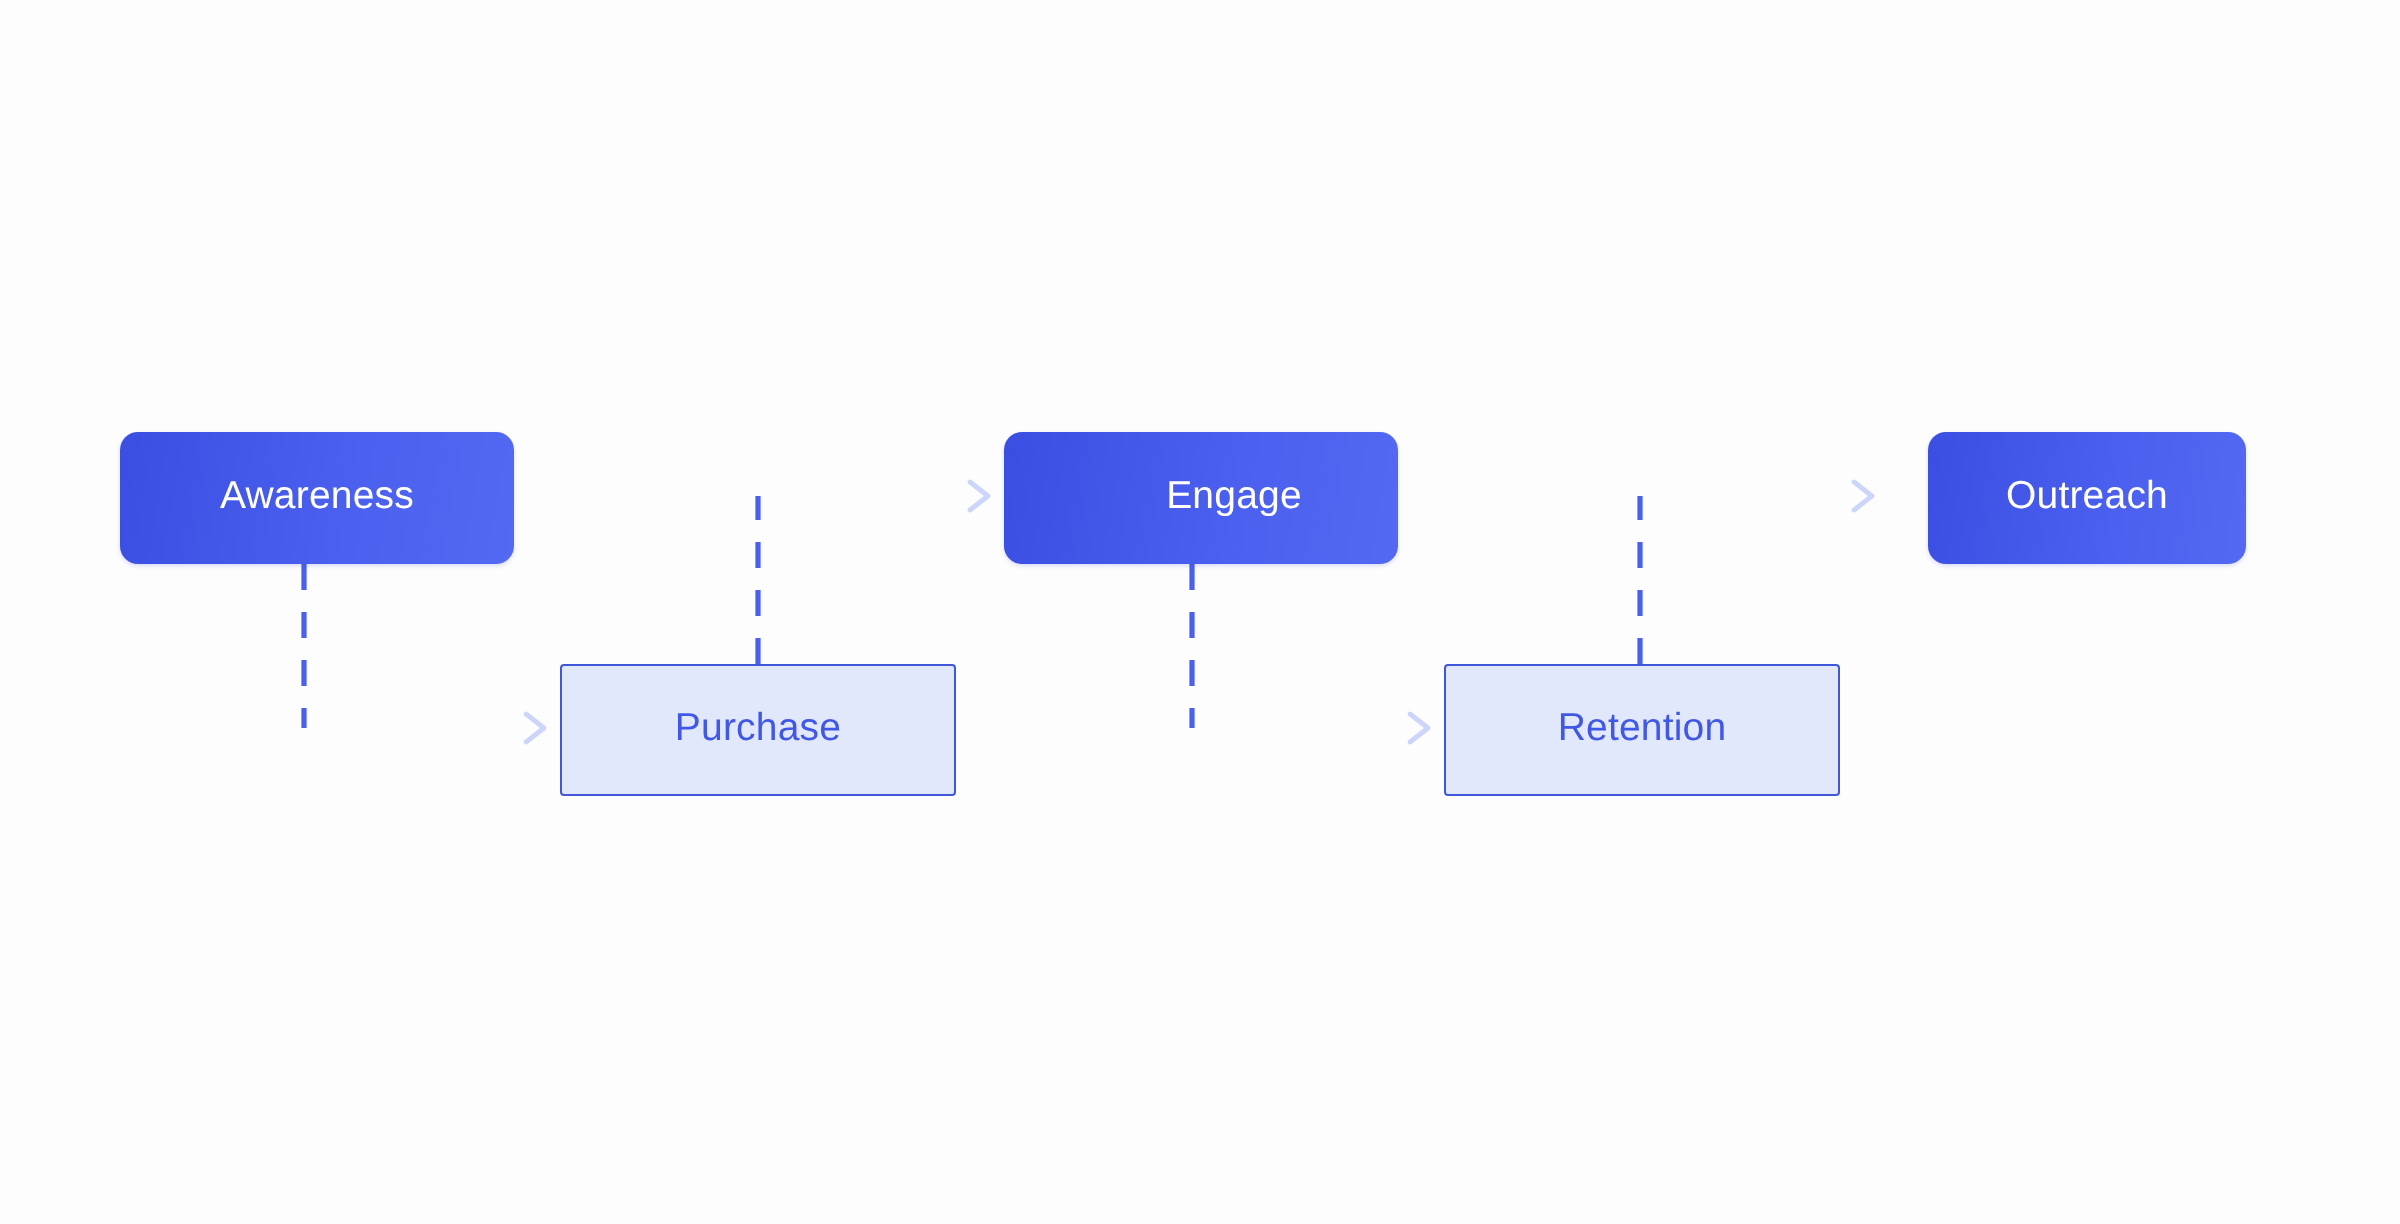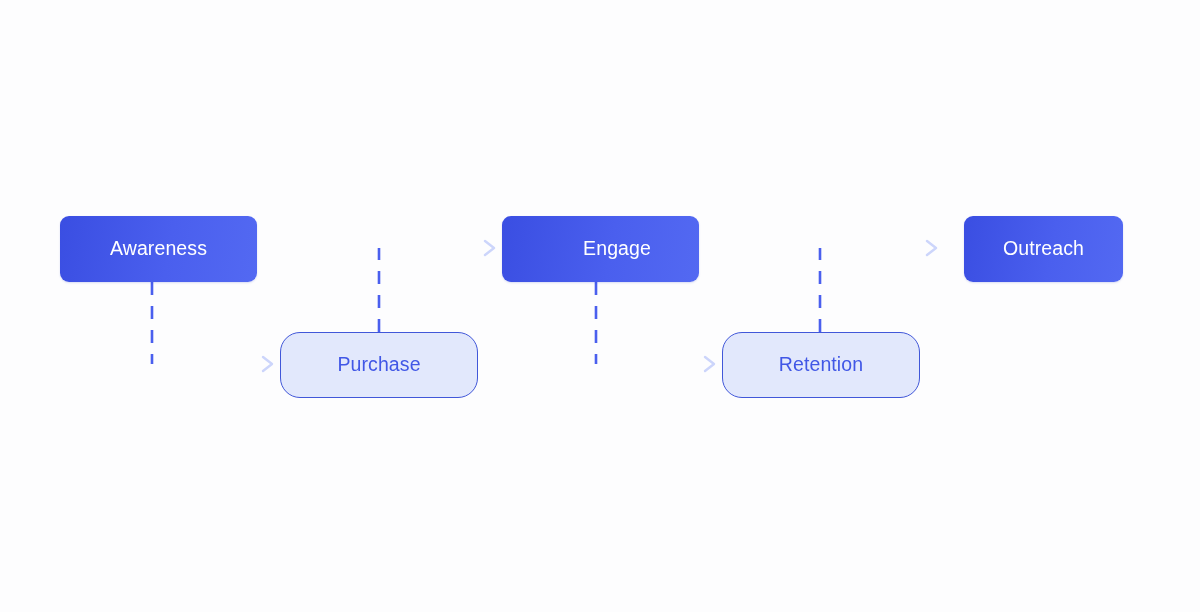--- a/index.html
+++ b/index.html
@@ -45,21 +45,21 @@
     font-weight: 400;
     border: none;
     box-shadow: 0 1px 2px rgba(50, 70, 200, 0.18);
   }
   .node.secondary {
     background: #e2e8fc;
     color: #4157e6;
     font-size: 19.5px;
     font-weight: 400;
     border: 1.6px solid #4157d9;
-    border-radius: 20px;
+    border-radius: 2px;
   }
   .node-label {
     display: block;
     line-height: 1;
   }
 </style>
 </head>
 <body>
 
 <div id="stage">

